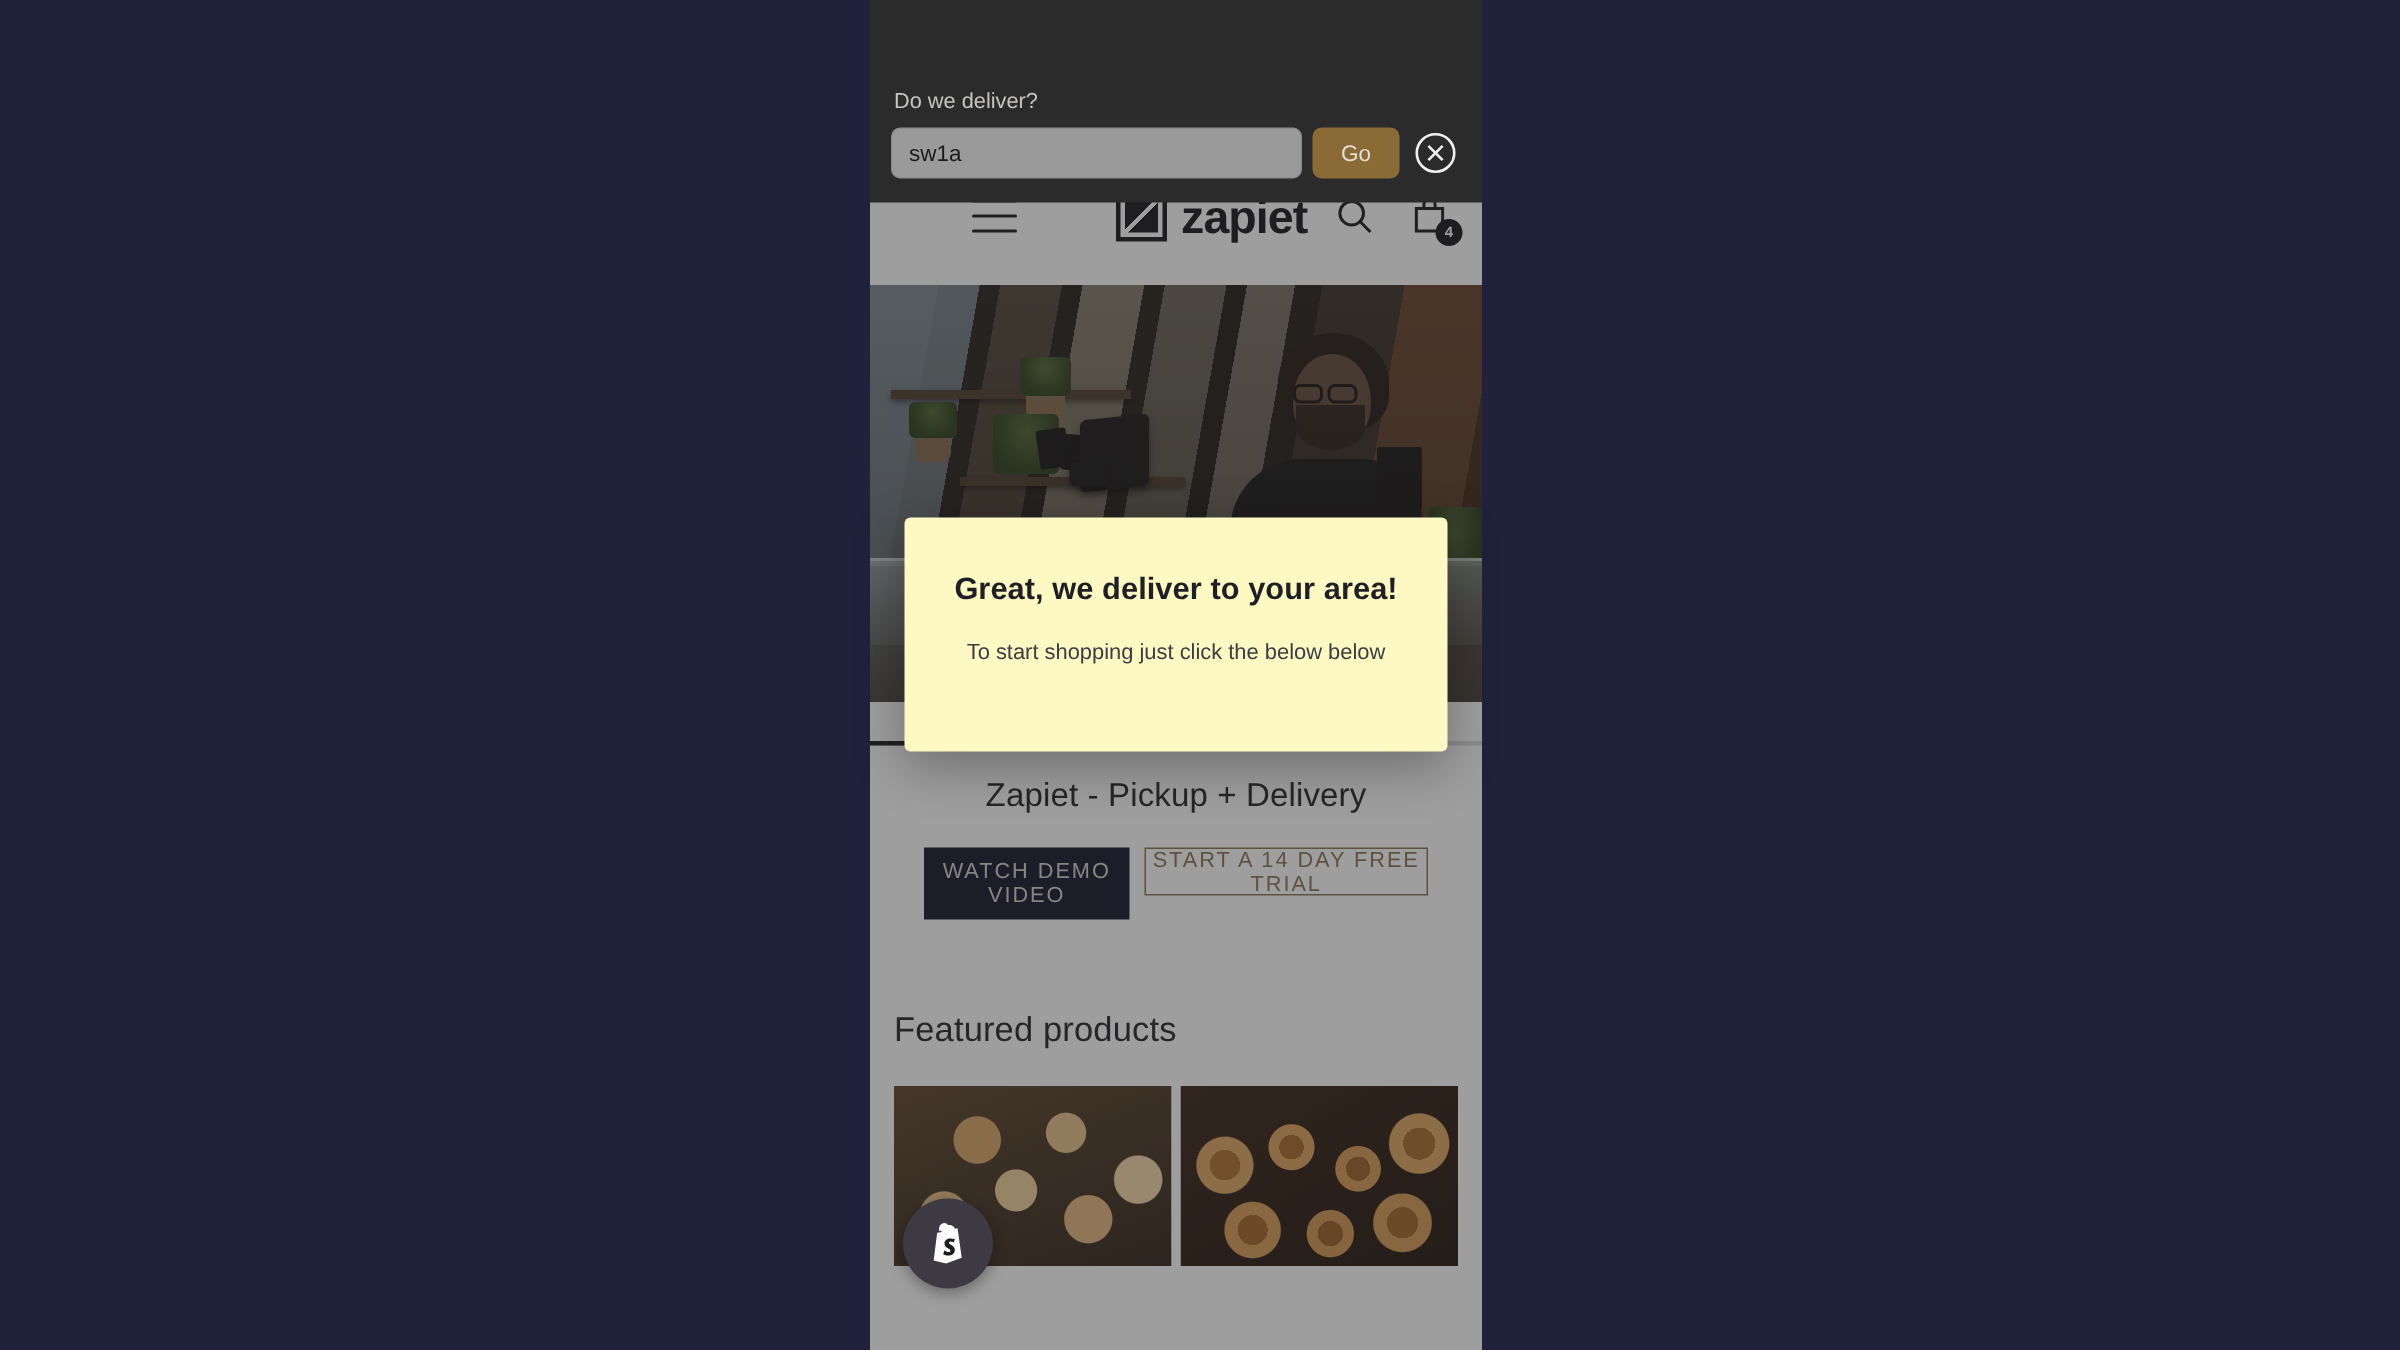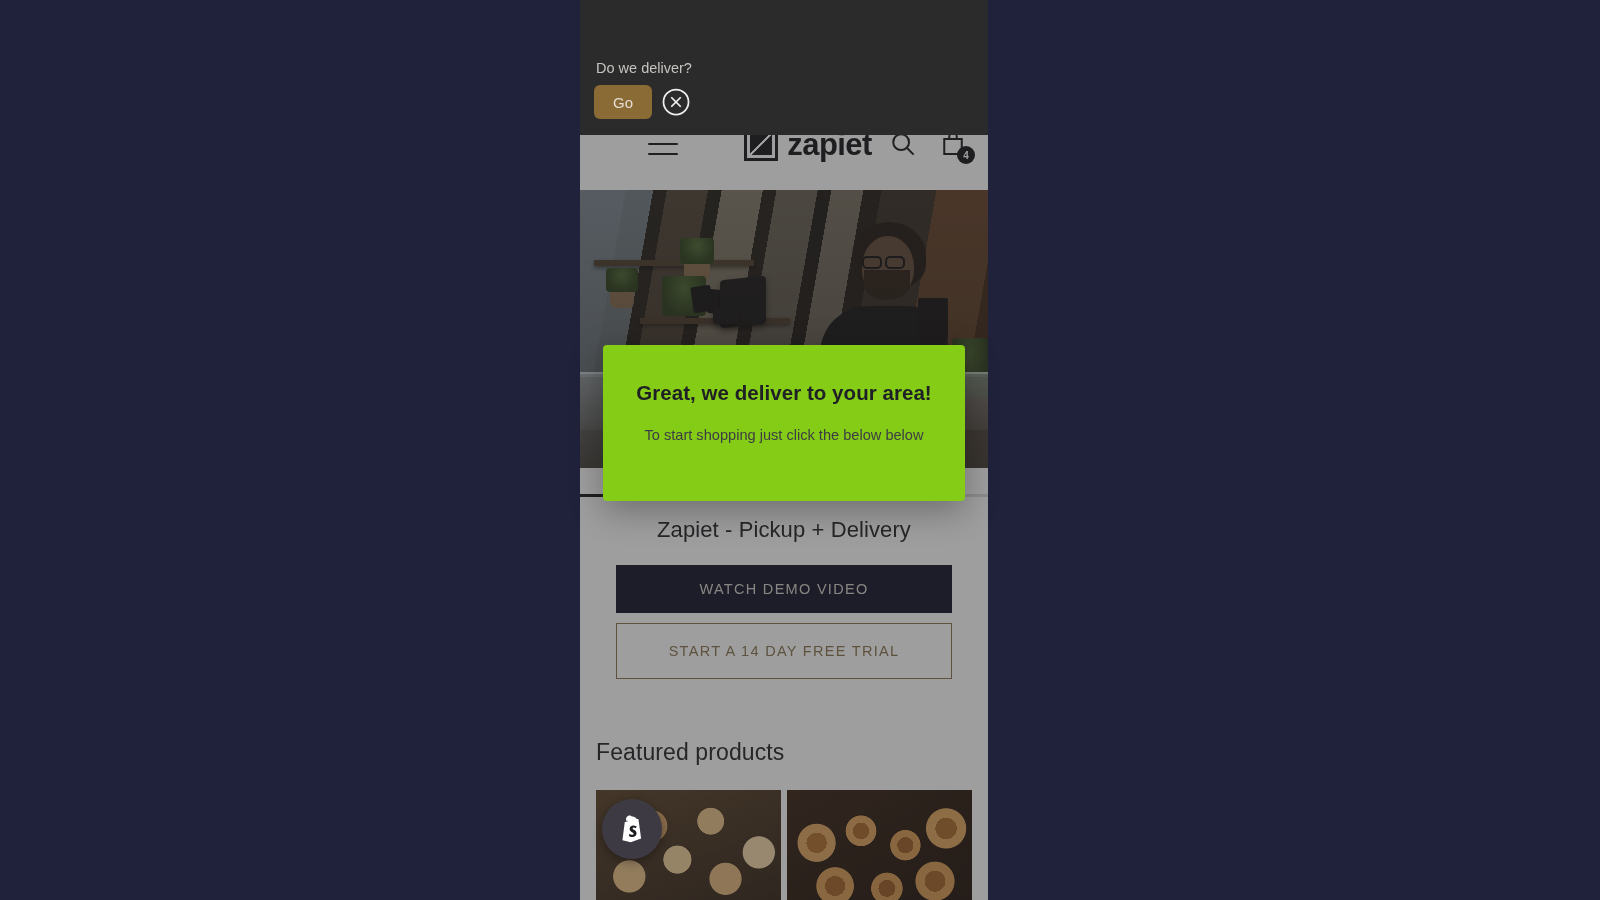--- a/index.html
+++ b/index.html
@@ -177,38 +177,38 @@
   .slide-track i { position: absolute; top: 0; left: 0; width: 38%; height: 3px; background: #1b1b1b; }
   .slide-dot { position: absolute; top: -3px; width: 8px; height: 8px; background: #1b1b1b; }
 
   .hero-title {
     font-size: 22px;
     font-weight: 400;
     color: #26262b;
     padding: 4px 24px 22px;
     letter-spacing: .1px;
   }
-  .btn-stack { padding: 0 36px; display: flex; flex-direction: column; gap: 10px; }
+  .btn-stack { padding: 0 36px; display: flex; flex-direction: row; gap: 10px; }
   .btn-primary {
     display: block;
     background: #14142a;
     color: #d6d2cb;
     border: none;
     height: 48px;
     font-size: 14.5px;
     letter-spacing: 1.3px;
     font-family: inherit;
     cursor: pointer;
   }
   .btn-outline {
     display: block;
     background: transparent;
     color: #8a7550;
     border: 1px solid #8a7550;
-    height: 56px;
+    height: 32px;
     font-size: 14.5px;
     letter-spacing: 1.3px;
     font-family: inherit;
     cursor: pointer;
   }
 
   
   .featured {
     background: #ffffff;
     padding: 50px 16px 18px 16px;
@@ -295,21 +295,21 @@
     color: #efefef;
   }
   .widget-close svg { width: 30px; height: 30px; display: block; }
 
   
   #modal {
     position: absolute;
     left: 603px;
     top: 345px;
     width: 362px;
-    background: #84cc16;
+    background: #fef9c3;
     border-radius: 4px;
     z-index: 80;
     padding: 36px 22px 34px 22px;
     text-align: center;
     box-shadow: 0 10px 34px rgba(0,0,0,.30);
   }
   #modal h3 {
     font-size: 20.5px;
     font-weight: 700;
     color: #1f1f26;
@@ -459,20 +459,21 @@
       </div>
     </section>
 
   </div>
 
   <div id="veil"></div>
 
   <div id="widget">
     <div class="widget-label">Do we deliver?</div>
     <div class="widget-row">
+      <input class="widget-input" type="text" value="sw1a" style="">
       <button class="widget-go">Go</button>
       <div class="widget-close">
         <svg viewBox="0 0 24 24" fill="none" stroke="currentColor" stroke-width="1.4">
           <circle cx="12" cy="12" r="10"></circle>
           <line x1="8.2" y1="8.2" x2="15.8" y2="15.8"></line>
           <line x1="15.8" y1="8.2" x2="8.2" y2="15.8"></line>
         </svg>
       </div>
     </div>
   </div>

